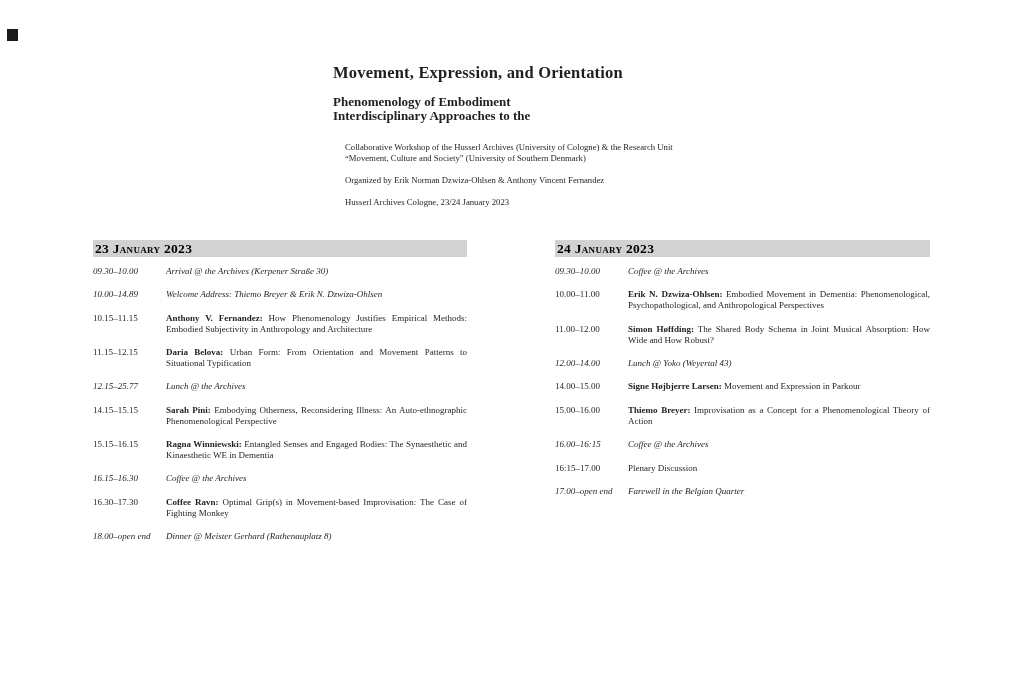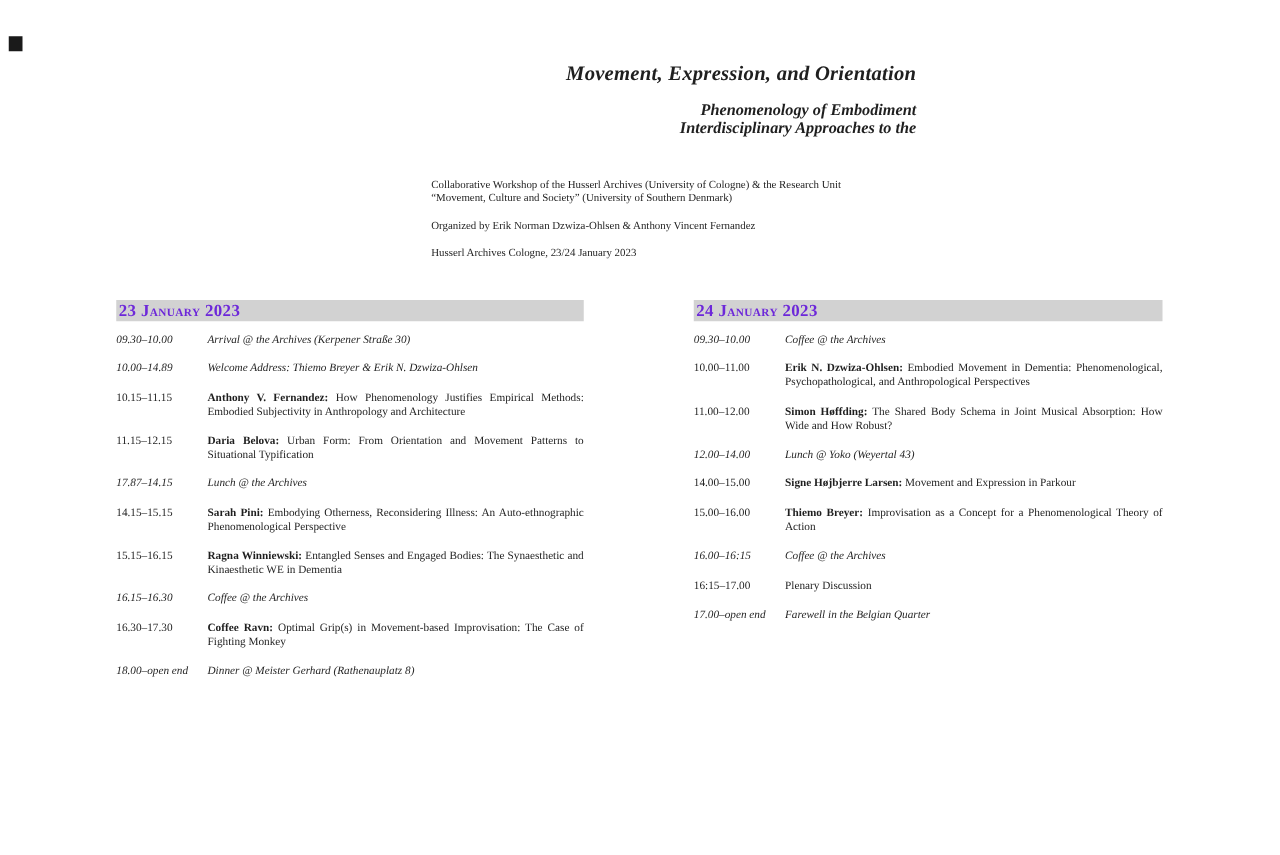--- a/index.html
+++ b/index.html
@@ -3,34 +3,34 @@
 <meta charset="utf-8">
 <style>
   html,body { margin:0; padding:0; background:#ffffff; }
   .page {
     position:relative; width:1024px; height:684px; background:#ffffff;
     font-family:"Liberation Serif","DejaVu Serif",serif; color:#1f1f1f;
     overflow:hidden;
   }
   .scan-mark { position:absolute; left:7px; top:29px; width:11px; height:12px; background:#1a1a1a; }
 
-  .title-block { position:absolute; left:333px; top:49px; width:400px; text-align:right;font-style:italic; }
+  .title-block { position:absolute; left:333px; top:63px; width:400px; text-align:left; }
   .doc-title { font-size:16.5px; font-weight:bold; letter-spacing:0.2px; }
   .doc-subtitle { margin-top:12px; font-size:13px; line-height:14px; font-weight:bold; }
 
   .intro-block { position:absolute; left:345px; top:142px; width:372px; font-size:8.7px; line-height:11px; }
   .intro-block p { margin:0 0 11px 0; }
 
   .day-col { position:absolute; top:240px; }
   .day-col.left  { left:93px;  width:374px; }
   .day-col.right { left:555px; width:375px; }
   .day-header {
     background:#d2d2d2; height:17px; line-height:17px; padding-left:2px;
     font-variant:small-caps; font-size:13.5px; font-weight:bold; letter-spacing:0.3px;
-    color:#6d28d9;
+    color:#000000;
   }
   .entries { margin-top:9px; }
   .entry { display:flex; margin-bottom:12.5px; font-size:9px; line-height:10.9px; }
   .entry .time { flex:0 0 73px; }
   .entry .desc { flex:1 1 auto; }
   .entry.italic { font-style:italic; }
   .entry.talk .desc { text-align:justify; }
   .speaker { font-weight:bold; }
 </style>
 </head>
@@ -67,21 +67,21 @@
         </div>
         <div class="entry talk">
           <span class="time">10.15–11.15</span>
           <span class="desc"><span class="speaker">Anthony V. Fernandez:</span> <span>How Phenomenology Justifies Empirical Methods: Embodied Subjectivity in Anthropology and Architecture</span></span>
         </div>
         <div class="entry talk">
           <span class="time">11.15–12.15</span>
           <span class="desc"><span class="speaker">Daria Belova:</span> <span>Urban Form: From Orientation and Movement Patterns to Situational Typification</span></span>
         </div>
         <div class="entry italic">
-          <span class="time">17.87–14.15</span>
+          <span class="time">12.15–25.77</span>
           <span class="desc">Lunch @ the Archives</span>
         </div>
         <div class="entry talk">
           <span class="time">14.15–15.15</span>
           <span class="desc"><span class="speaker">Sarah Pini:</span> <span>Embodying Otherness, Reconsidering Illness: An Auto-ethnographic Phenomenological Perspective</span></span>
         </div>
         <div class="entry talk">
           <span class="time">15.15–16.15</span>
           <span class="desc"><span class="speaker">Ragna Winniewski:</span> <span>Entangled Senses and Engaged Bodies: The Synaesthetic and Kinaesthetic WE in Dementia</span></span>
         </div>

